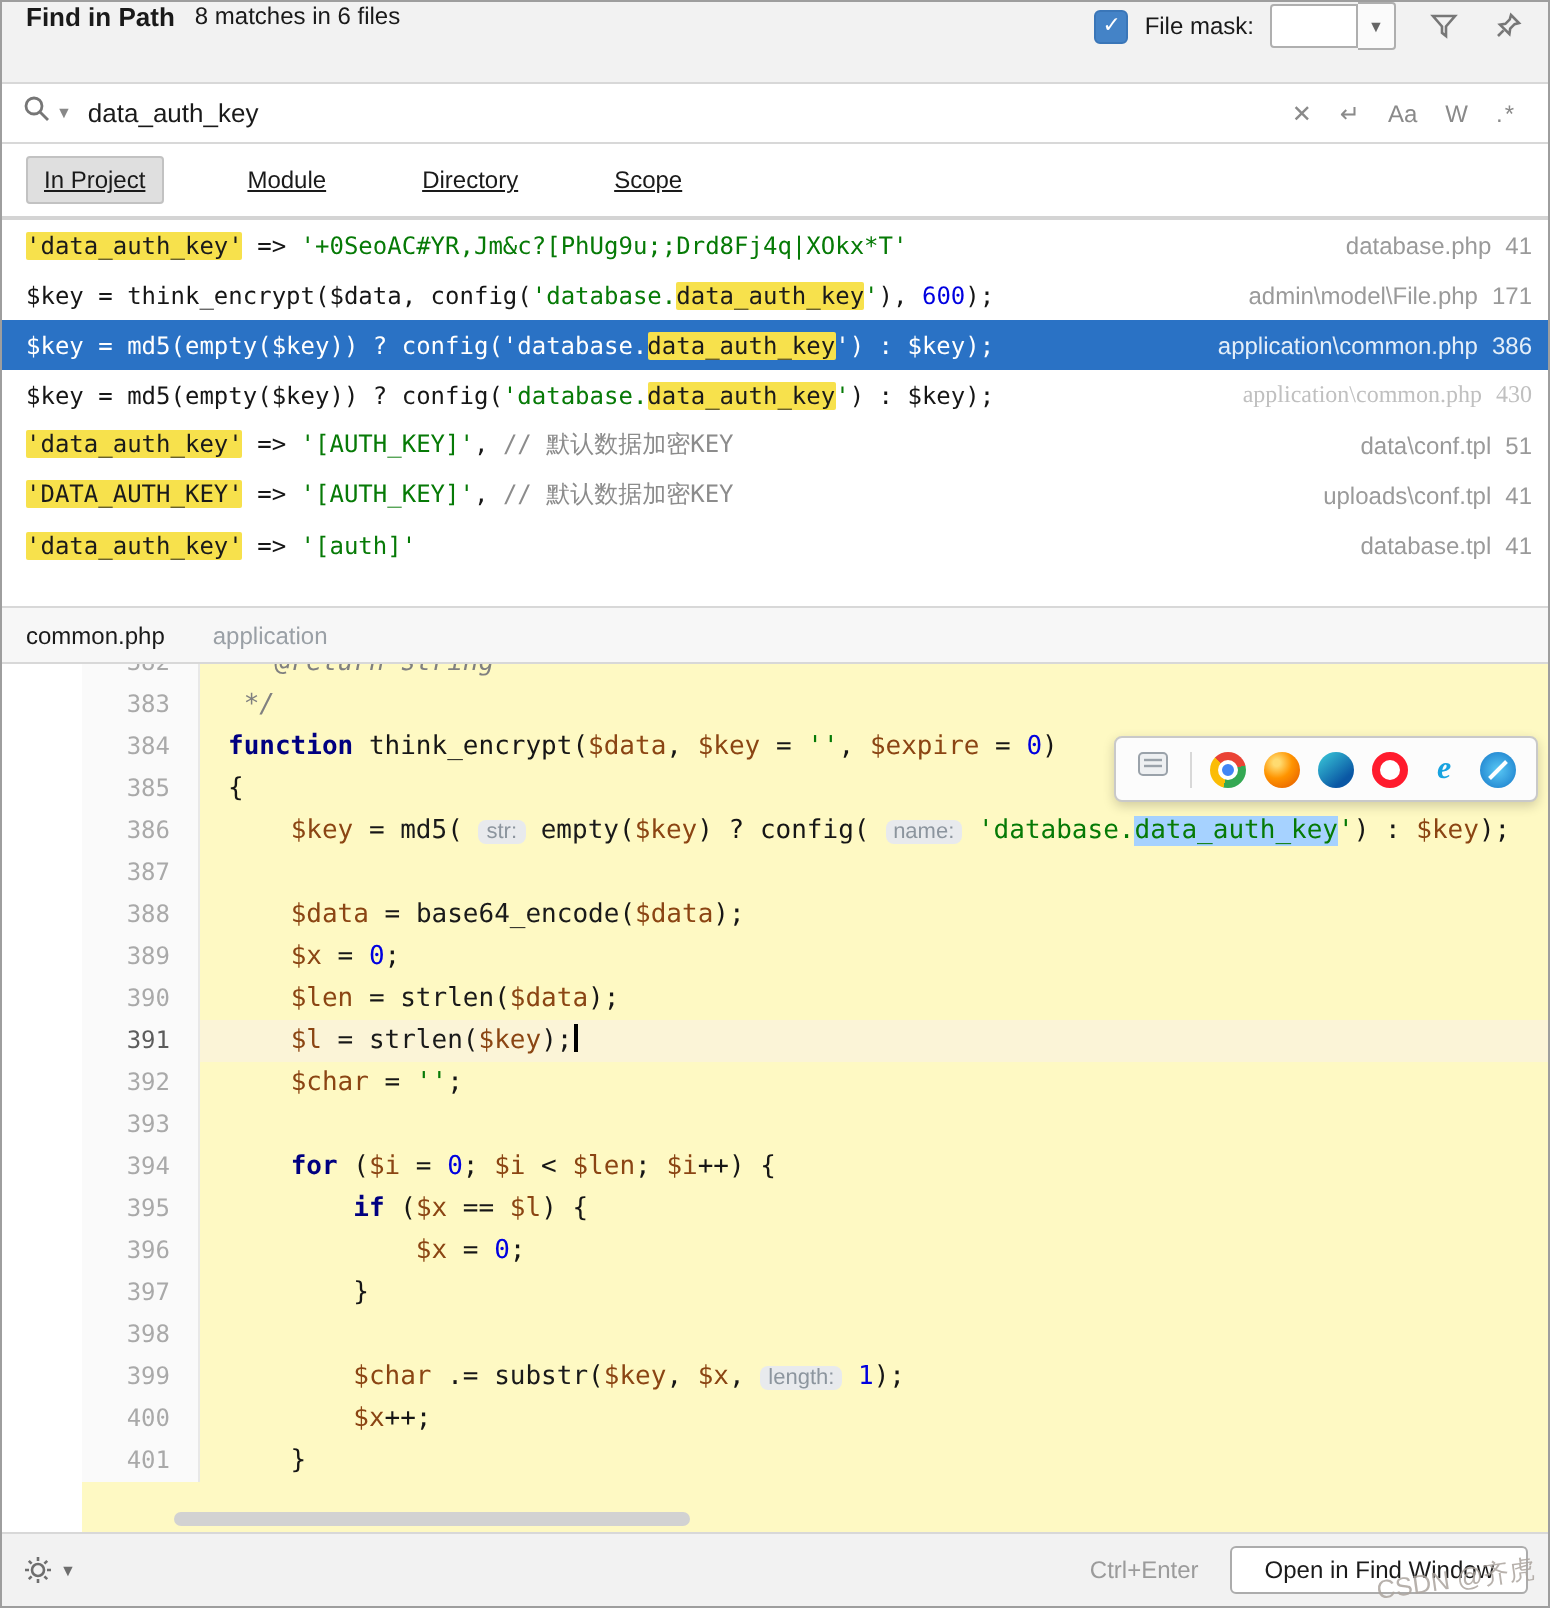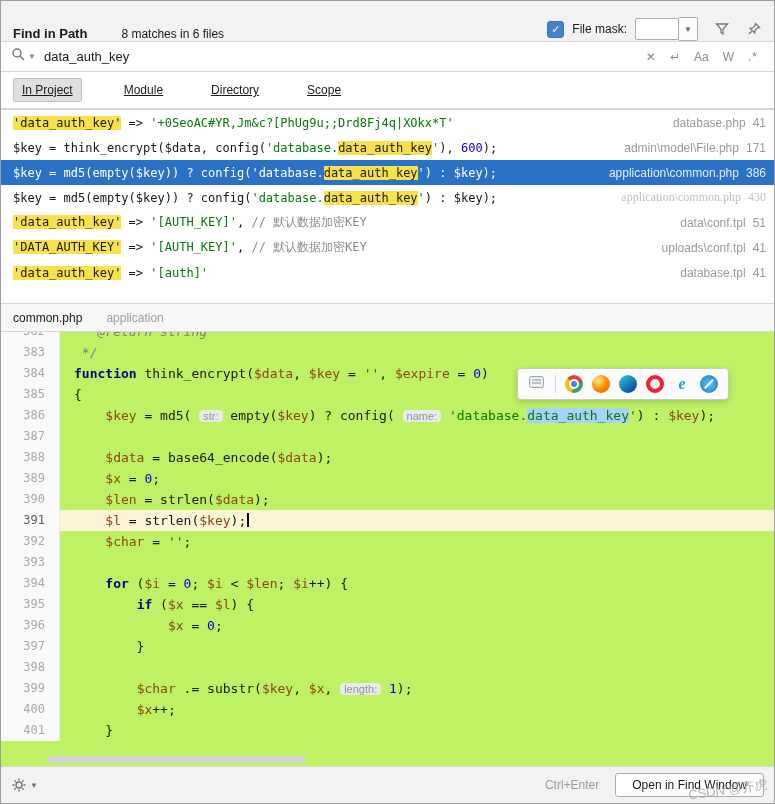--- a/index.html
+++ b/index.html
@@ -1,23 +1,23 @@
 <!DOCTYPE html>
 <html><head>
 <meta charset="utf-8">
 <style>
   html,body{margin:0;padding:0;background:#ffffff;}
   .dialog{position:relative;width:773px;height:802px;border:1px solid #9e9e9e;background:#fff;
     display:flex;flex-direction:column;overflow:hidden;
     font-family:"Liberation Sans","DejaVu Sans",sans-serif;color:#1a1a1a;}
 
   
-  .header{flex:0 0 40px;background:#f2f2f2;border-bottom:1px solid #d8d8d8;display:flex;align-items:flex-end;padding:0 12px;}
+  .header{flex:0 0 40px;background:#f2f2f2;border-bottom:1px solid #d8d8d8;display:flex;align-items:flex-start;padding:0 12px;}
   .title{font-weight:bold;font-size:13px;margin-right:10px;}
-  .summary{font-size:12px;margin-left:24px;}
+  .summary{font-size:12px;}
   .header-right{margin-left:auto;display:flex;align-items:center;gap:8px;}
   .checkbox{width:15px;height:15px;background:#4483c7;border:1px solid #3a76b8;border-radius:3px;color:#fff;
     font-size:11px;line-height:15px;text-align:center;}
   .fm-label{font-size:12px;}
   .combo{display:flex;align-items:center;}
   .combo-field{width:42px;height:20px;background:#fff;border:1px solid #afafaf;border-radius:2px 0 0 2px;font-size:12px;}
   .combo-arrow{width:18px;height:22px;border:1px solid #afafaf;border-left:none;background:#fbfbfb;display:flex;
     align-items:center;justify-content:center;font-size:8px;color:#666;border-radius:0 2px 2px 0;}
   .hicon{margin-left:8px;display:flex;align-items:center;}
 
@@ -60,21 +60,21 @@
     font-family:"Liberation Sans",sans-serif;font-size:11px;font-style:normal;}
 
   .spacer{flex:0 0 18px;background:#fff;}
 
   
   .preview-header{flex:0 0 25px;background:#f7f7f7;border-top:1px solid #d8d8d8;border-bottom:1px solid #d8d8d8;
     display:flex;align-items:center;gap:24px;padding:1px 12px;font-size:12px;}
   .pv-module{color:#9aa0a6;}
 
   
-  .editor{flex:1 1 auto;position:relative;overflow:hidden;background:#bef264;}
+  .editor{flex:1 1 auto;position:relative;overflow:hidden;background:#fef9c3;margin-left:40px;}
   .elines{margin-top:-11px;}
   .eline{display:flex;height:21px;line-height:21px;font-family:"DejaVu Sans Mono","Liberation Mono",monospace;font-size:13px;}
   .lno{flex:0 0 44px;text-align:right;padding-right:14px;color:#a9a9a9;font-size:12px;background:#fafafa;border-right:1px solid #e8e8e8;}
   .ecode{flex:1;white-space:pre;padding-left:14px;}
   .eline.current .ecode{background:#fbf4d7;}
   .eline.current .lno{color:#5c5c5c;}
   .caret{display:inline-block;width:2px;height:14px;background:#000;vertical-align:-2px;margin-left:1px;}
   .hscroll{position:absolute;left:46px;bottom:3px;width:258px;height:7px;background:#d2d2d2;border-radius:4px;}
 
   

